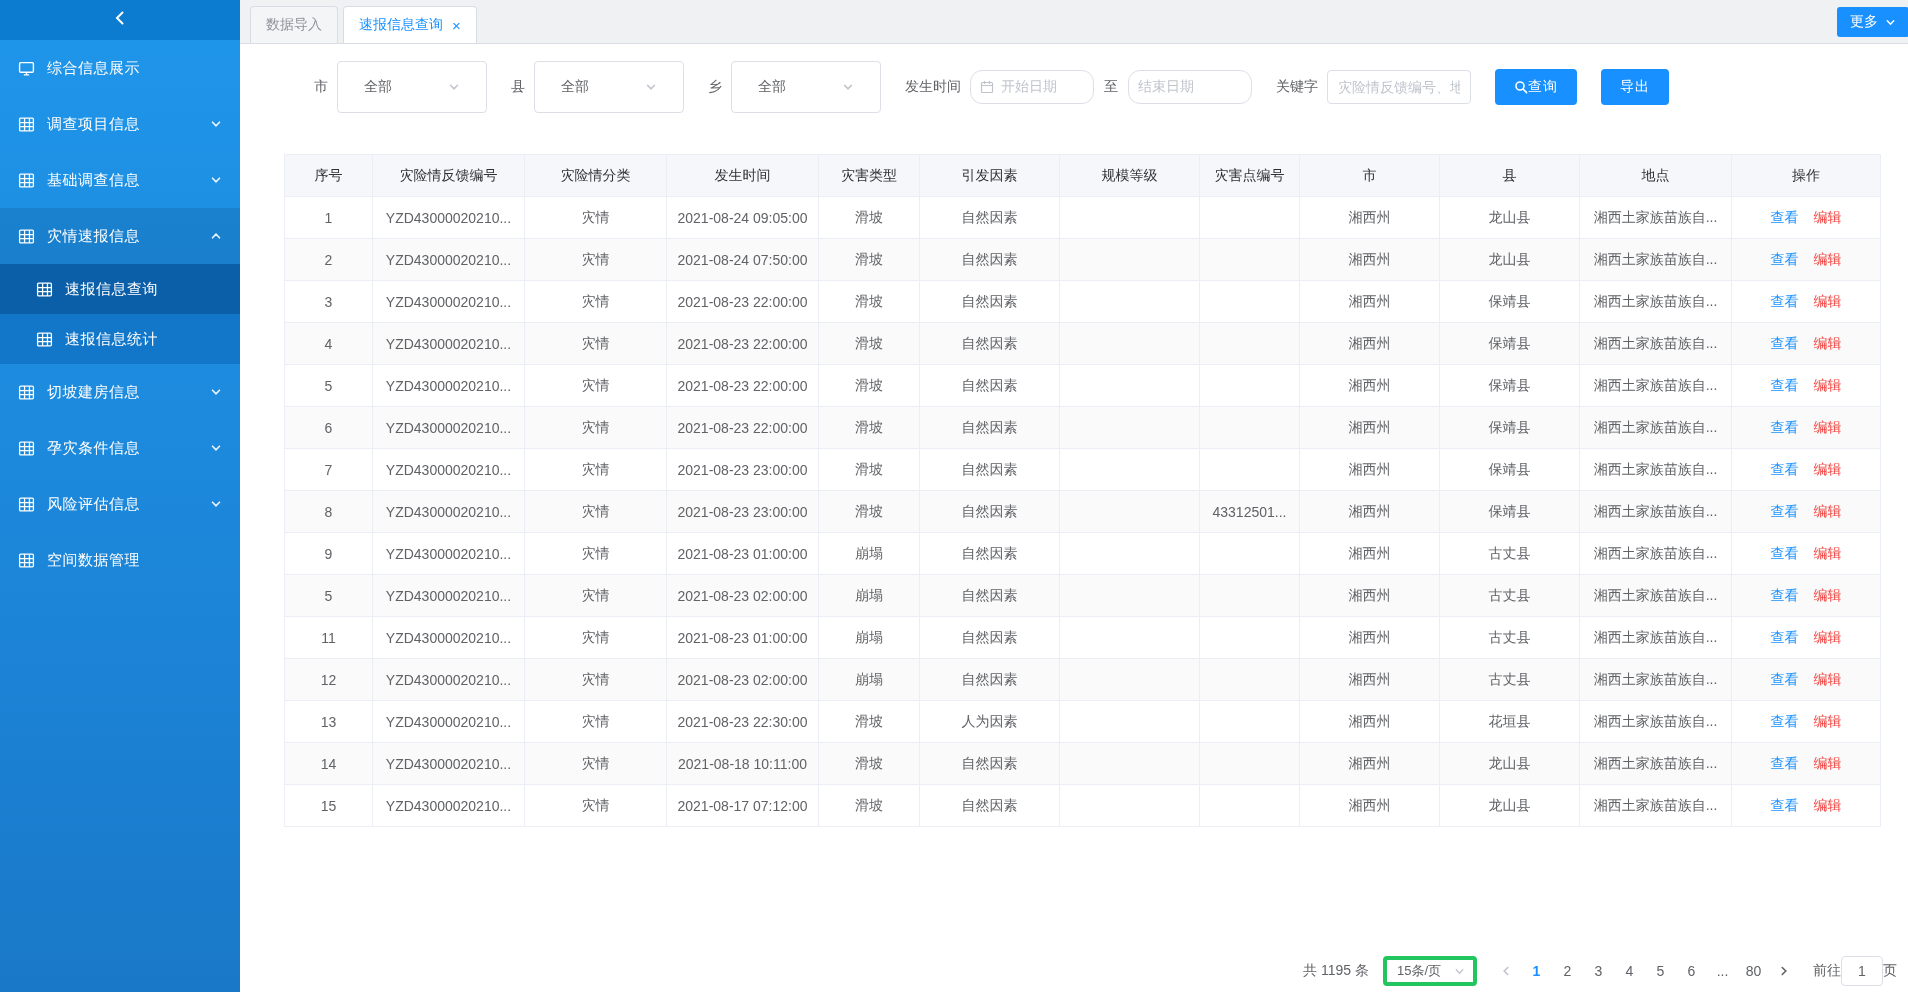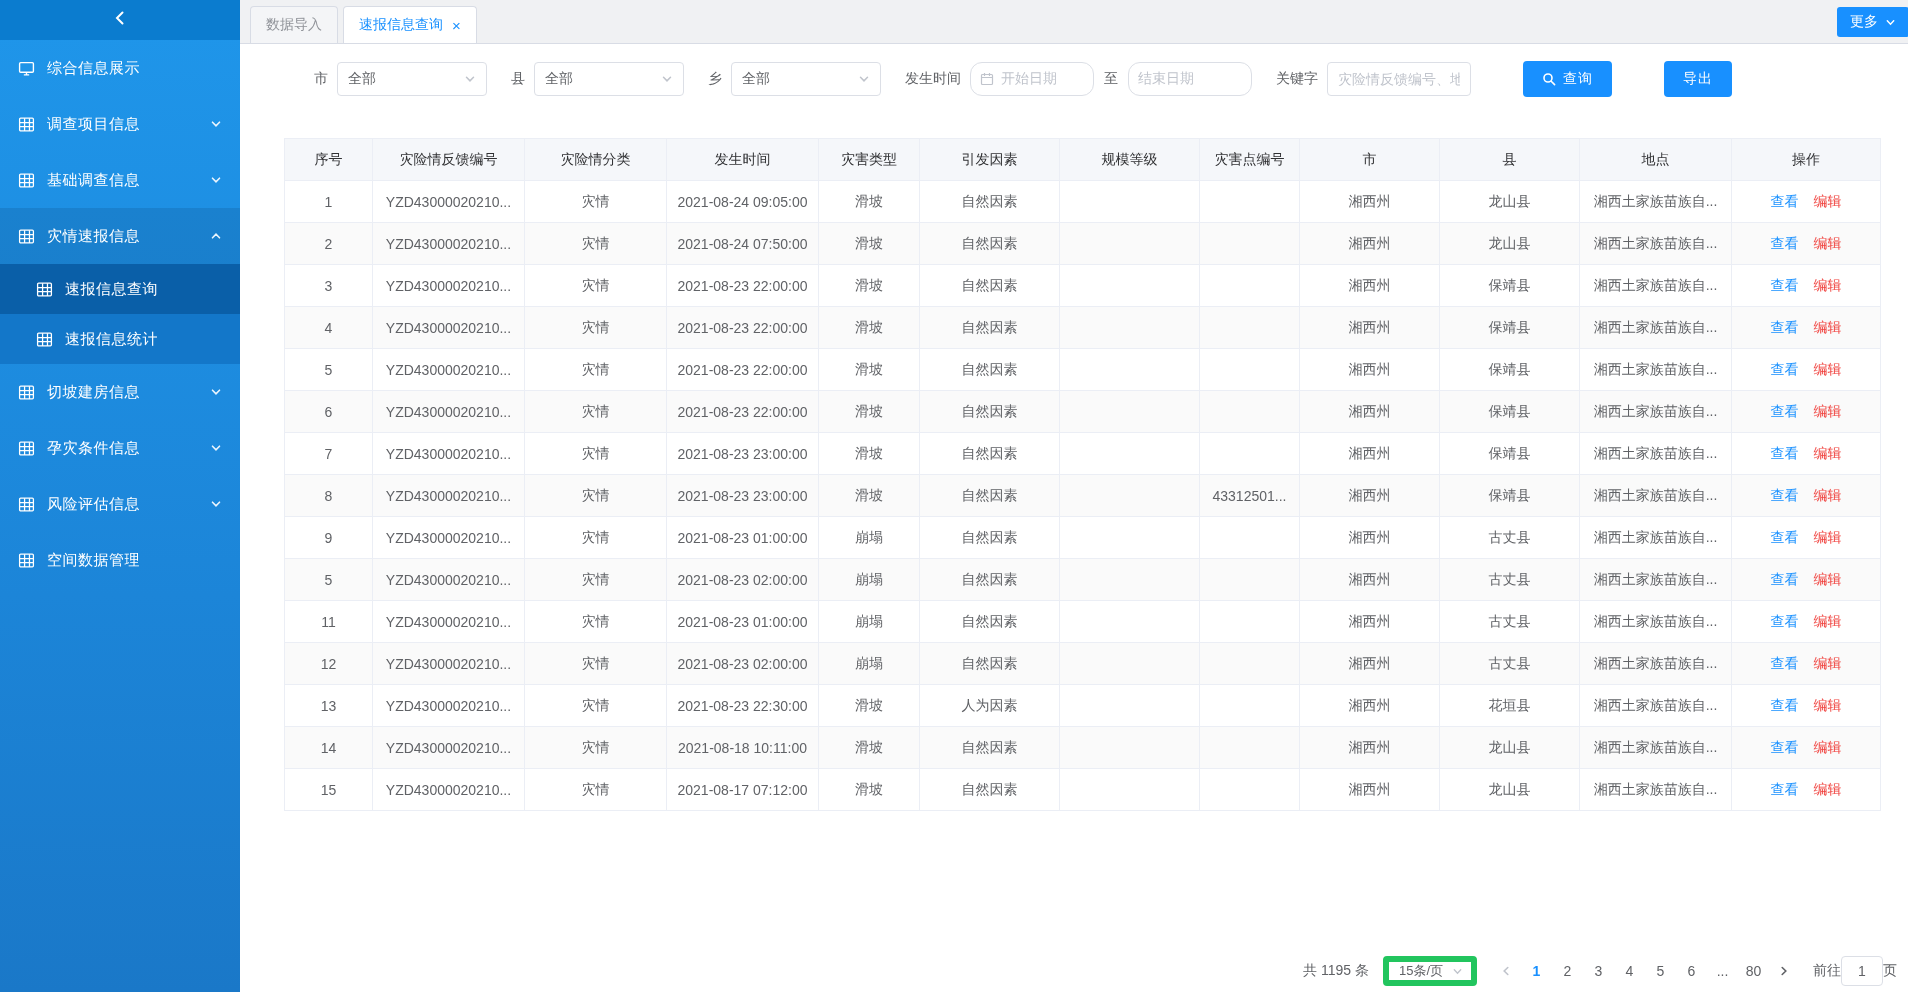--- a/index.html
+++ b/index.html
@@ -26,43 +26,43 @@
   .tab.active { background:#fff; color:#1890ff; }
   .tab .close { margin-left:9px; font-size:15px; line-height:1; }
   .more-btn { position:absolute; right:16px; top:7px; height:30px; padding:0 13px; background:#1890ff; color:#fff; border:none; border-radius:3px; font-size:14px; display:flex; align-items:center; gap:7px; cursor:pointer; }
 
   .content { flex:1; background:#fff; position:relative; }
 
   
   .filterbar { display:flex; align-items:center; margin:17px 20px 0 74px; font-size:14px; color:#606266; }
   .fgroup { display:flex; align-items:center; margin-right:24px; }
   .flabel { margin-right:9px; white-space:nowrap; }
-  .sel { width:150px; height:34px; border:1px solid #dcdfe6; border-radius:4px; background:#fff; display:flex; align-items:center; justify-content:space-between; padding:0 10px; cursor:pointer; }
+  .sel { width:150px; height:52px; border:1px solid #dcdfe6; border-radius:4px; background:#fff; display:flex; align-items:center; justify-content:space-between; padding:0 26px; cursor:pointer; }
   .caret { display:inline-flex; color:#c0c4cc; }
   .dateinput { width:124px; height:34px; border:1px solid #dcdfe6; border-radius:12px; background:#fff; display:flex; align-items:center; padding:0 9px; gap:7px; cursor:pointer; }
   .ph { color:#c0c4cc; white-space:nowrap; overflow:hidden; }
   .range-sep { margin:0 10px; }
   .textinput { width:144px; height:34px; border:1px solid #dcdfe6; border-radius:4px; padding:0 10px; font-size:14px; color:#606266; outline:none; }
   .textinput::placeholder { color:#c0c4cc; }
-  .btn-primary { height:36px; padding:0 19px; background:#1890ff; color:#fff; border:none; border-radius:4px; font-size:14px; display:flex; align-items:center; gap:7px; cursor:pointer; letter-spacing:1px;margin-left:28px; }
+  .btn-primary { height:36px; padding:0 19px; background:#1890ff; color:#fff; border:none; border-radius:4px; font-size:14px; display:flex; align-items:center; cursor:pointer; letter-spacing:1px; }
 
   
   .table-wrap { margin:41px 44px 0 44px; }
   table { width:100%; border-collapse:collapse; table-layout:fixed; }
   th,td { border:1px solid #ebeef5; height:42px; text-align:center; font-size:14px; padding:0 6px; white-space:nowrap; overflow:hidden; }
   th { background:#f5f7fa; color:#303133; font-weight:normal; }
   td { color:#606266; background:#fff; }
   tbody tr:nth-child(even) td { background:#fafafa; }
   .op-view { color:#1890ff; margin-right:15px; cursor:pointer; }
   .op-edit { color:#f0433f; cursor:pointer; }
 
   
   .pagination { position:absolute; right:28px; bottom:6px; display:flex; align-items:center; font-size:14px; color:#606266; }
   .p-total { margin-right:14px; white-space:nowrap; }
-  .p-size { width:94px; height:30px; border:6px solid #22c55e; border-radius:4px; display:flex; align-items:center; justify-content:space-between; padding:0 8px 0 10px; margin-right:14px; cursor:pointer; font-size:13px; background:#fff; }
+  .p-size { width:94px; height:30px; border:4px solid #22c55e; border-radius:4px; display:flex; align-items:center; justify-content:space-between; padding:0 8px 0 10px; margin-right:14px; cursor:pointer; font-size:13px; background:#fff; }
   .p-arrow { min-width:26px; height:30px; display:inline-flex; justify-content:center; align-items:center; cursor:pointer; color:#606266; margin:0 2px; }
   .p-arrow.disabled { color:#c0c4cc; }
   .pages { display:flex; align-items:center; }
   .page-btn { min-width:27px; height:30px; line-height:30px; text-align:center; margin:0 2px; cursor:pointer; color:#606266; }
   .page-btn.active { color:#1890ff; font-weight:bold; }
   .p-goto { margin-left:14px; display:flex; align-items:center; }
   .goto-input { width:42px; height:30px; border:1px solid #dcdfe6; border-radius:4px; text-align:center; font-size:14px; color:#606266; outline:none; }
 </style>
 </head>
 <body>

